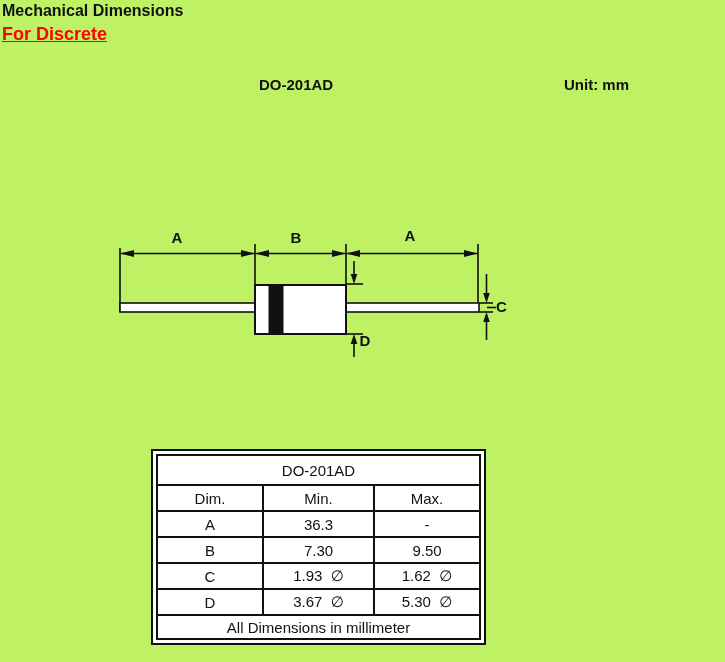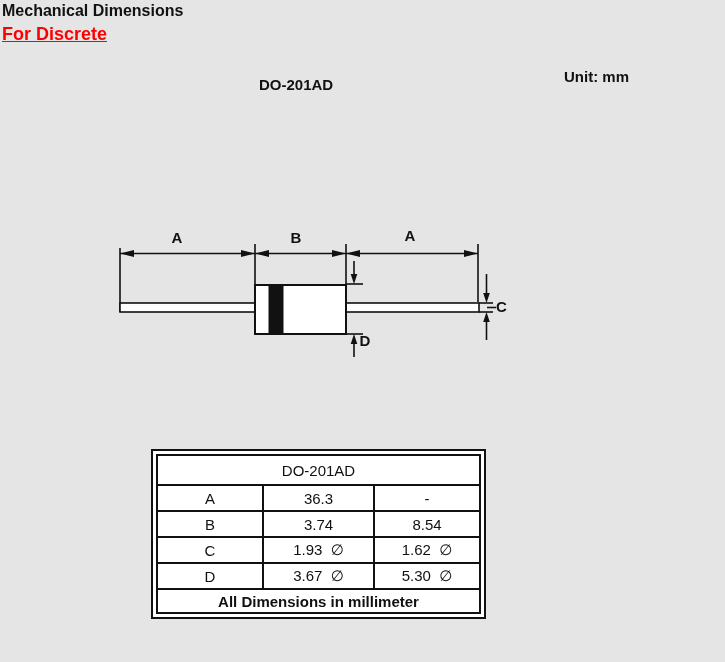--- a/index.html
+++ b/index.html
@@ -4,21 +4,21 @@
 <style>
   html, body {
     margin: 0;
     padding: 0;
     background: #ffffff;
   }
   .page {
     position: relative;
     width: 725px;
     height: 662px;
-    background: #e5e5e5;
+    background: #bef264;
     font-family: "Liberation Sans", "DejaVu Sans", sans-serif;
     color: #111111;
     overflow: hidden;
   }
   .page-title {
     position: absolute;
     left: 2px;
     top: 2px;
     font-size: 16px;
     font-weight: bold;
@@ -38,21 +38,21 @@
   .pkg-title {
     position: absolute;
     left: 259px;
     top: 76px;
     font-size: 15px;
     font-weight: bold;
   }
   .unit-label {
     position: absolute;
     left: 564px;
-    top: 68px;
+    top: 76px;
     font-size: 15px;
     font-weight: bold;
   }
   .diagram-svg {
     position: absolute;
     left: 95px;
     top: 215px;
   }
   .diagram-svg text {
     font-family: "Liberation Sans", "DejaVu Sans", sans-serif;
@@ -80,21 +80,21 @@
     text-align: center;
     vertical-align: middle;
     font-size: 15px;
     color: #111111;
     white-space: pre;
     padding: 0;
   }
   td.row-title  { height: 28px; }
   td.row-head   { height: 24px; }
   td.row-data   { height: 24px; }
-  td.row-footer { height: 22px; font-weight: bold; }
+  td.row-footer { height: 22px; }
 </style>
 </head>
 <body>
 
 <div class="page">
 
   <h1 class="page-title">Mechanical Dimensions</h1>
   <div class="subtitle-link">For Discrete</div>
 
   <div class="pkg-title">DO-201AD</div>
@@ -158,28 +158,33 @@
       <colgroup>
         <col style="width:106px">
         <col style="width:111px">
         <col>
       </colgroup>
       <tbody>
         <tr>
           <td class="row-title" colspan="3">DO-201AD</td>
         </tr>
         <tr>
+          <td class="row-head">Dim.</td>
+          <td class="row-head">Min.</td>
+          <td class="row-head">Max.</td>
+        </tr>
+        <tr>
           <td class="row-data">A</td>
           <td class="row-data">36.3</td>
           <td class="row-data">-</td>
         </tr>
         <tr>
           <td class="row-data">B</td>
-          <td class="row-data">3.74</td>
-          <td class="row-data">8.54</td>
+          <td class="row-data">7.30</td>
+          <td class="row-data">9.50</td>
         </tr>
         <tr>
           <td class="row-data">C</td>
           <td class="row-data">1.93  ∅</td>
           <td class="row-data">1.62  ∅</td>
         </tr>
         <tr>
           <td class="row-data">D</td>
           <td class="row-data">3.67  ∅</td>
           <td class="row-data">5.30  ∅</td>

